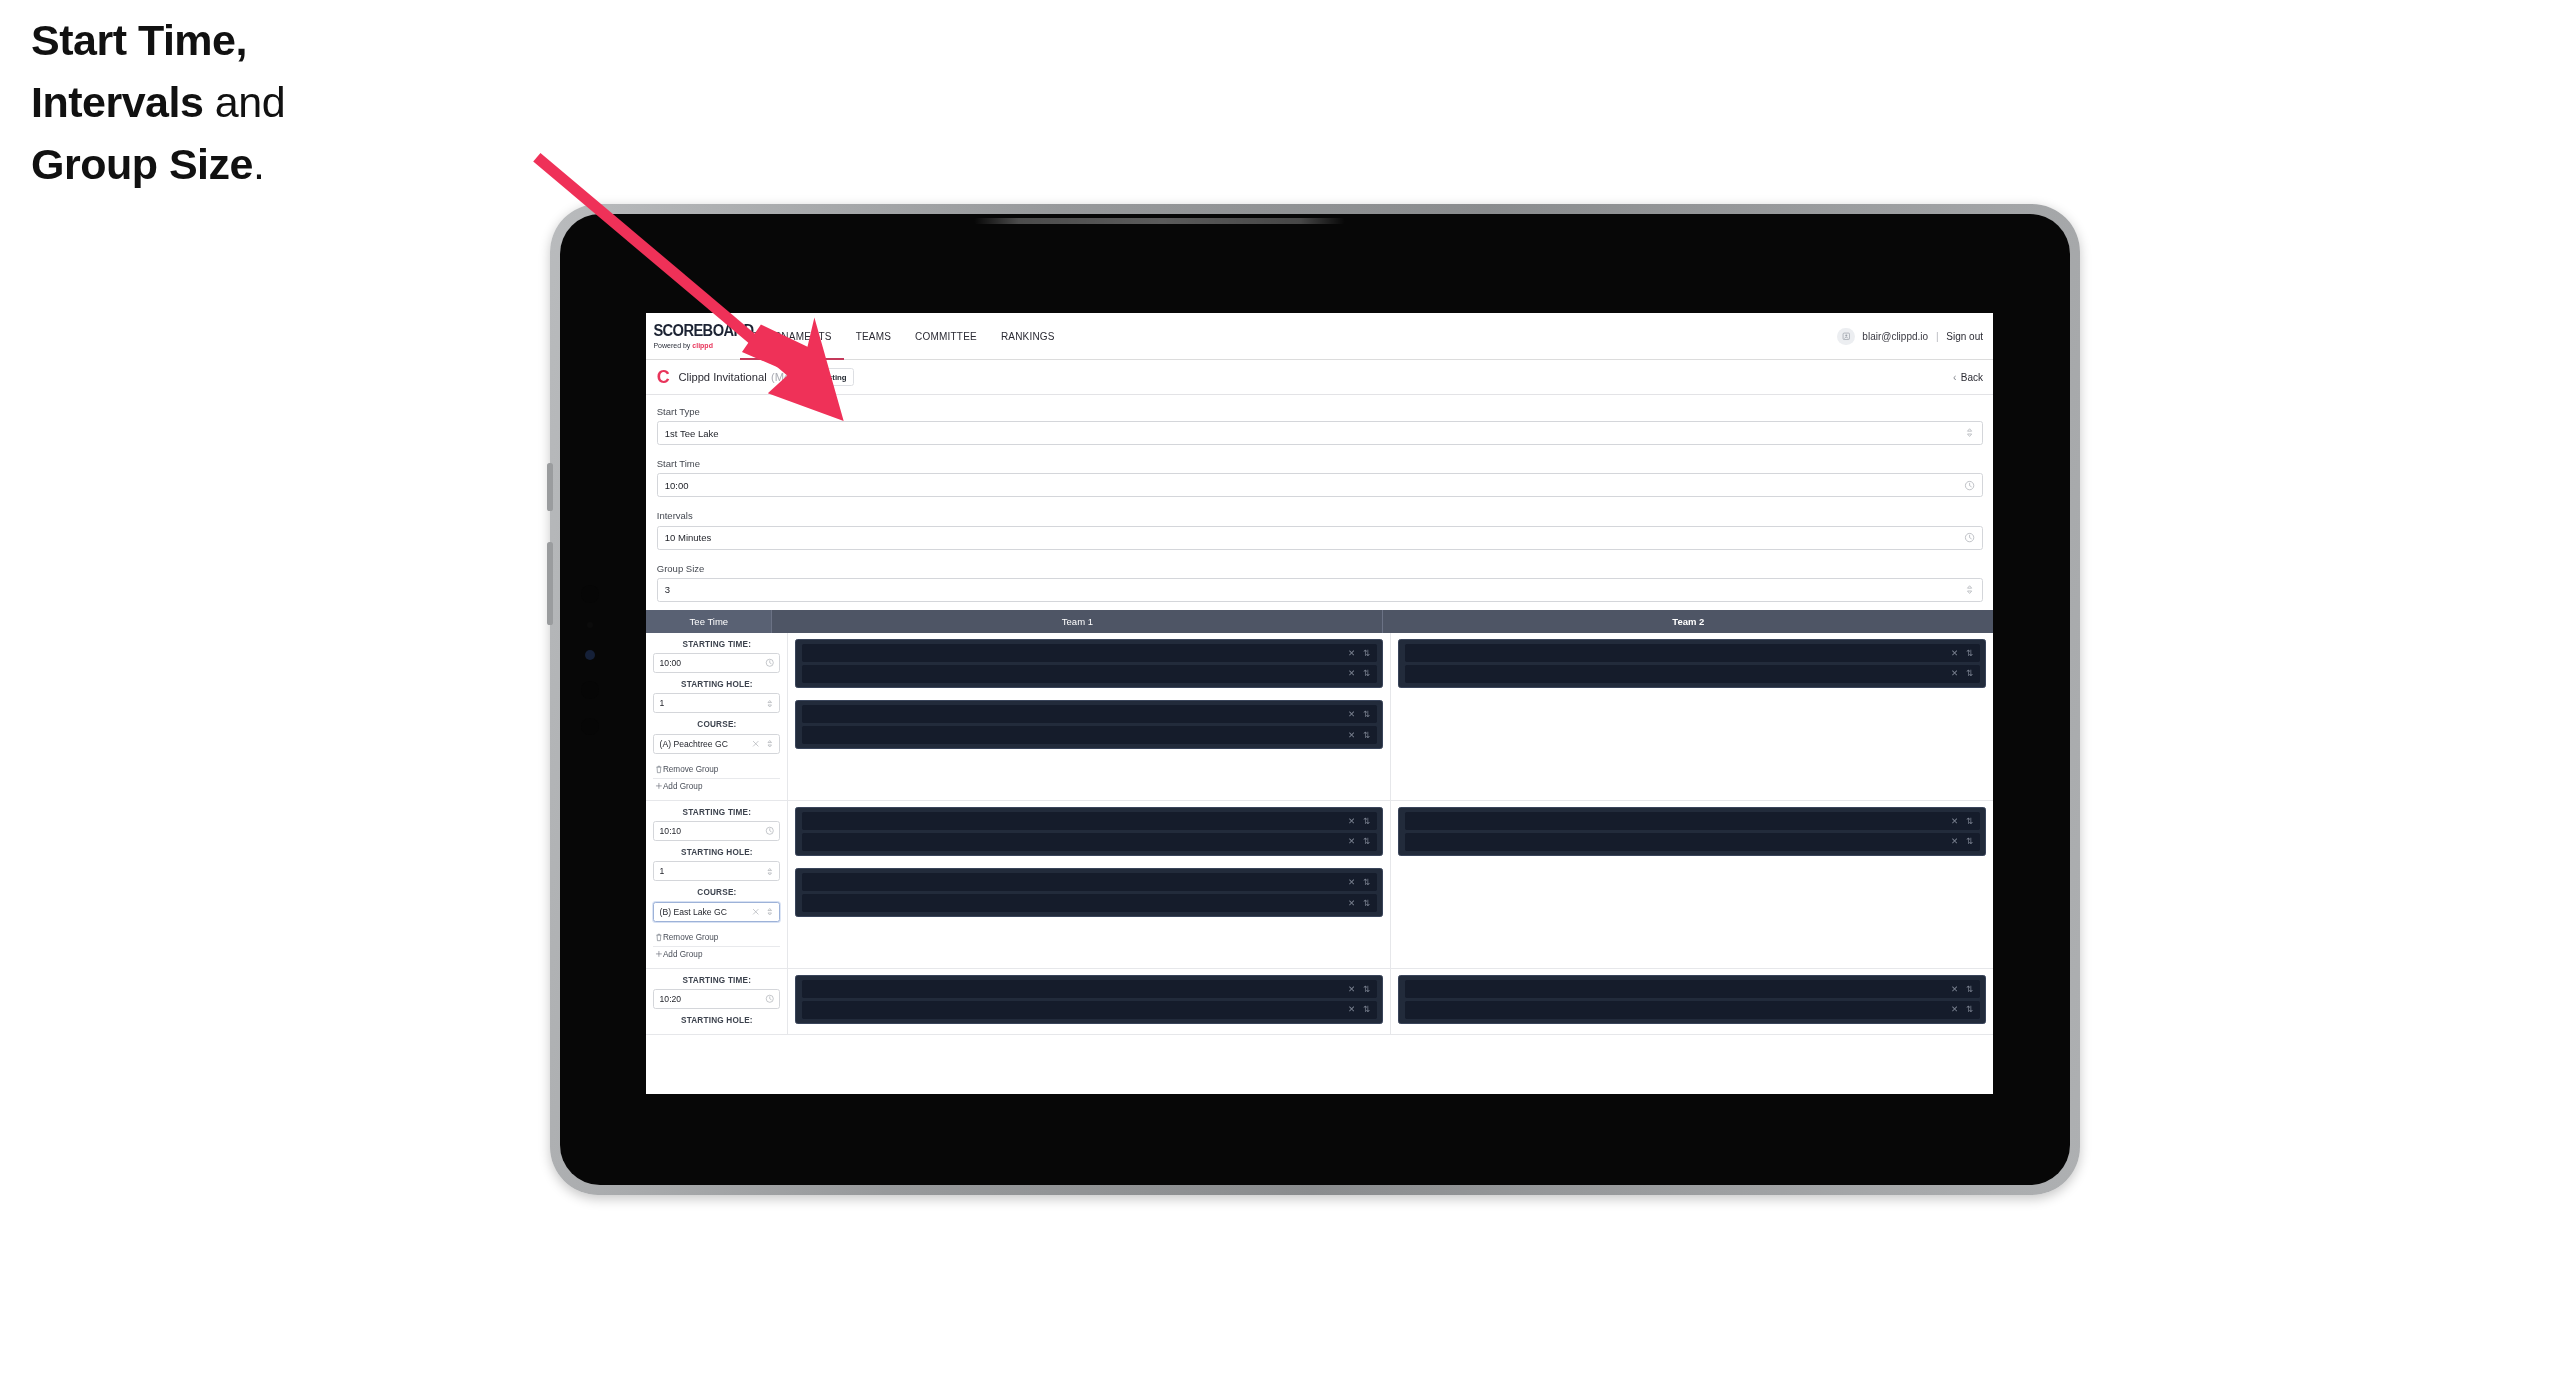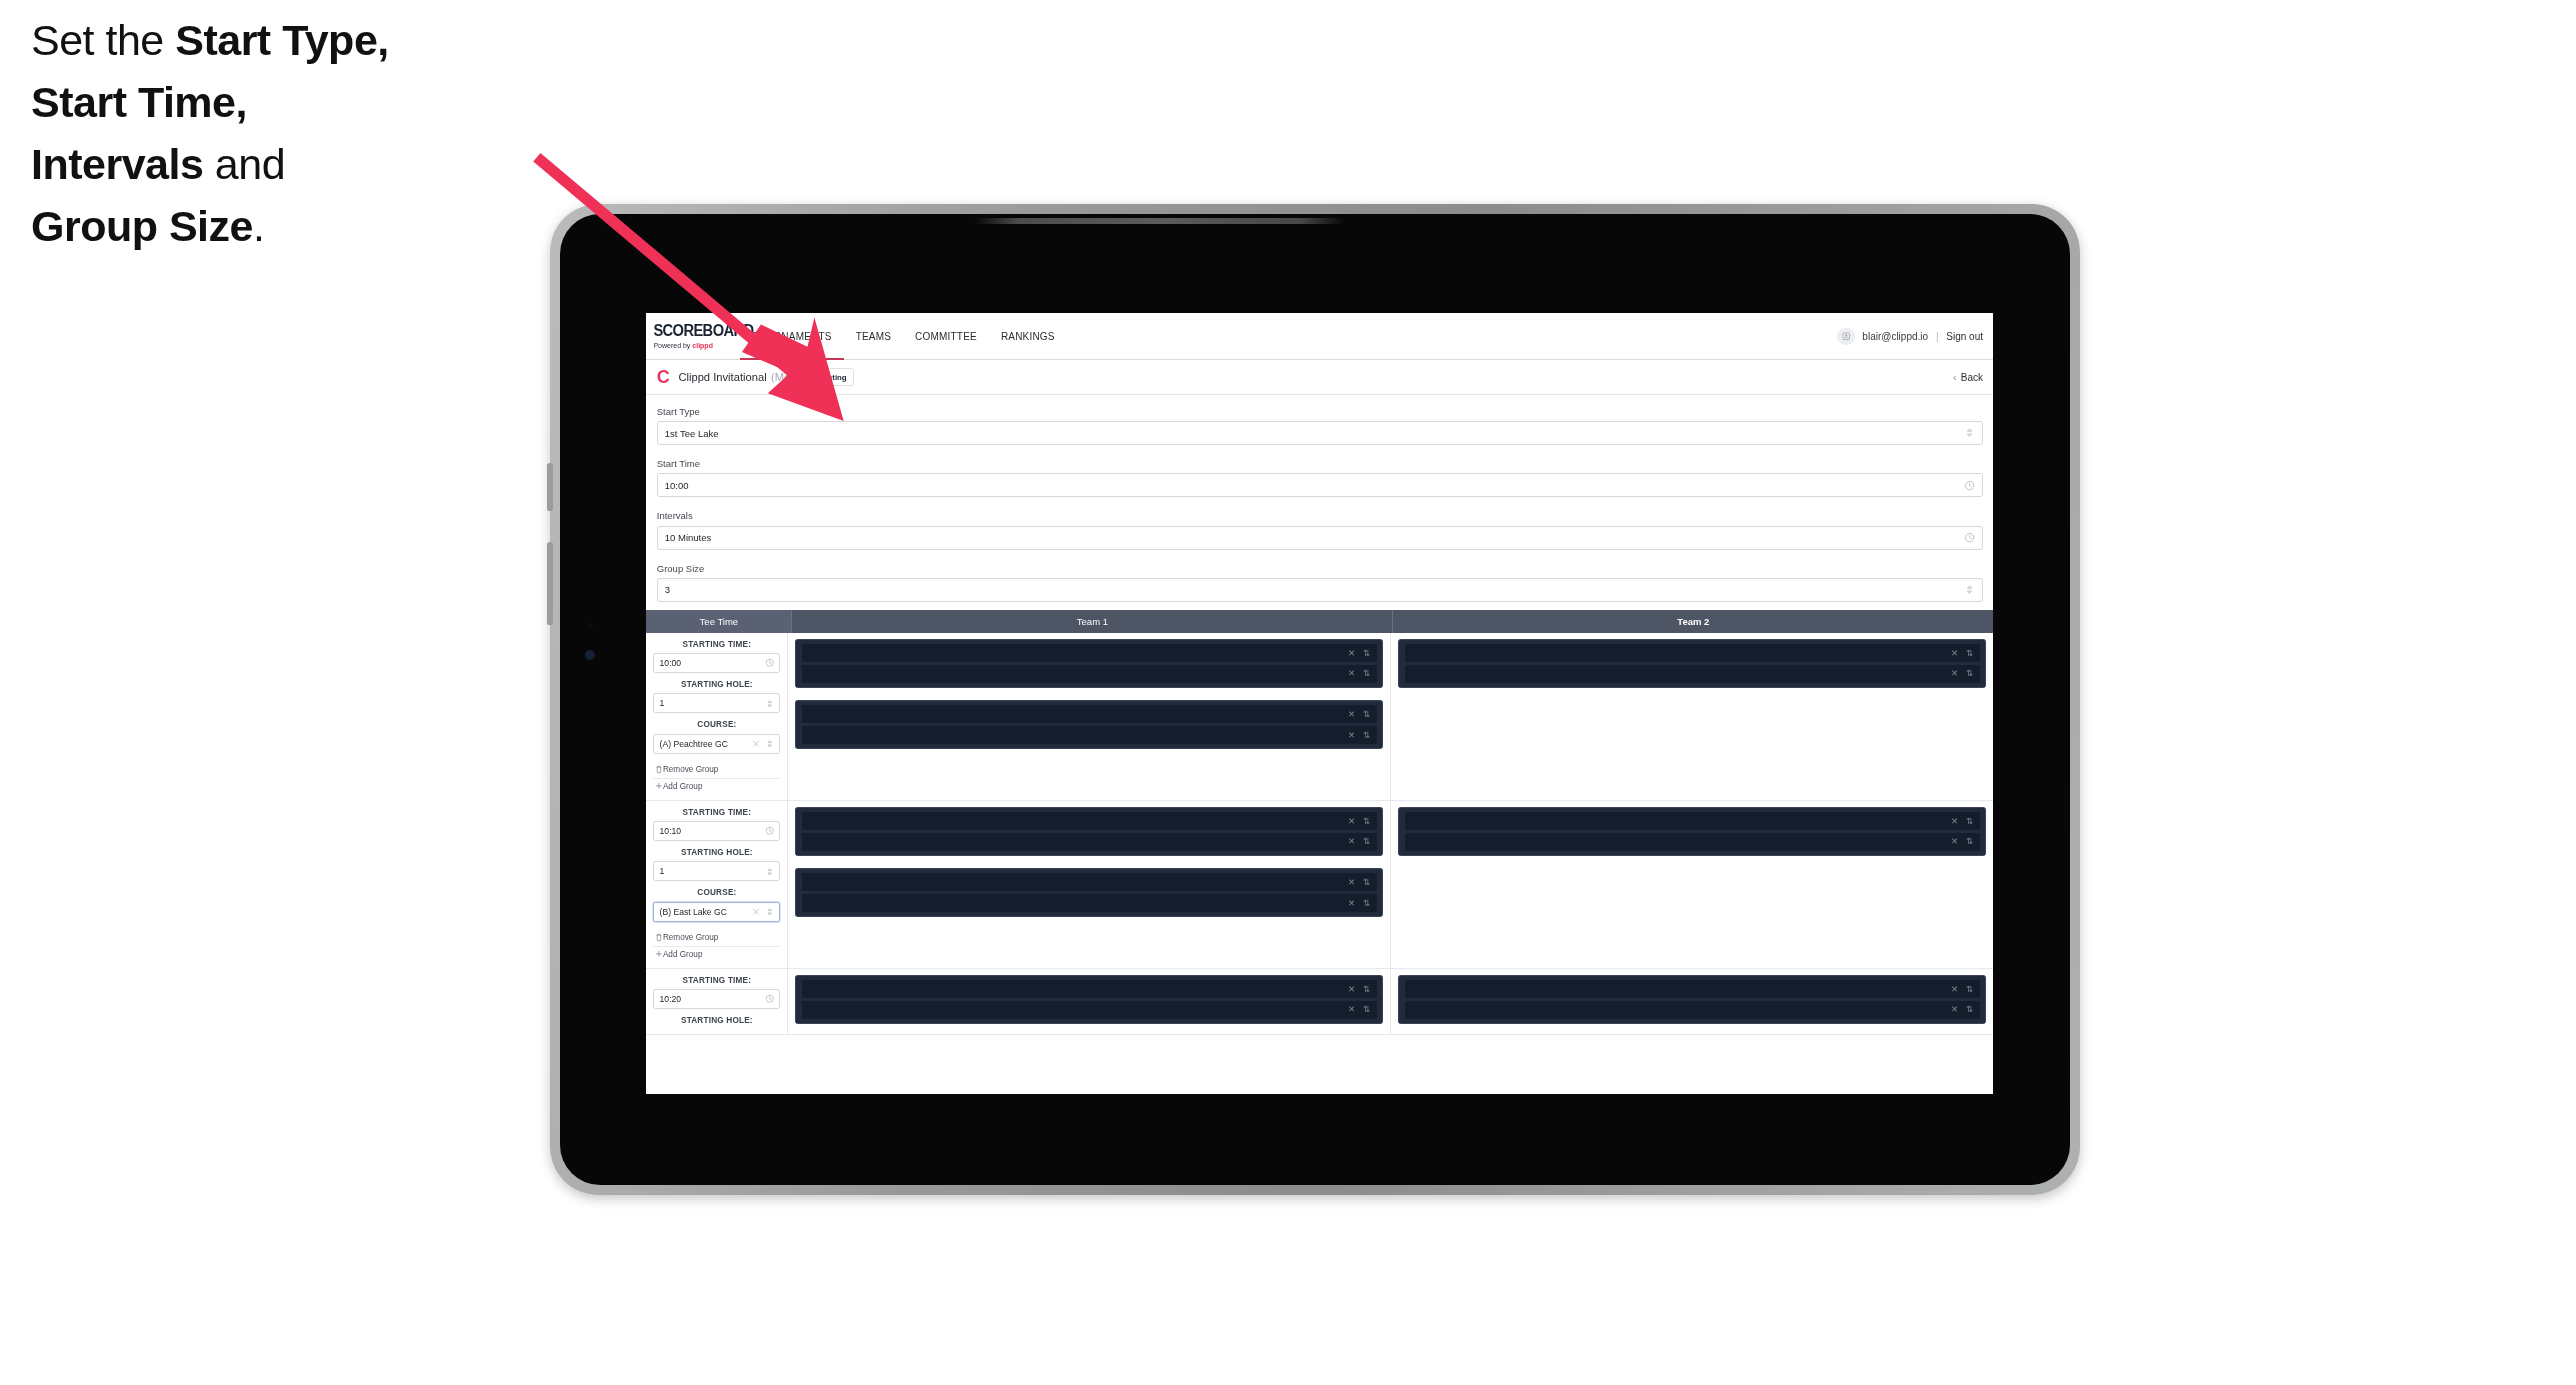--- a/index.html
+++ b/index.html
@@ -129,21 +129,21 @@
   .field-ctl {
     height: 24px; border: 0.9px solid #d4d6da; border-radius: 2.6px; background: #fff;
     display: flex; align-items: center; padding: 0 7px; font-size: 9.5px; color: #24262d;
   }
   .field-ctl .val { flex: 1; }
   .ic { width: 11.2px; height: 11.2px; opacity: .62; display: block; }
 
   
   .tbl-head { display: flex; background: #4e5565; color: #fff; height: 23px; }
   .th { display: flex; align-items: center; justify-content: center; font-size: 9.5px; }
-  .th.tee { width: 146px; background: #596173; border-right: 0.9px solid #6b7285; }
+  .th.tee { width: 126px; background: #596173; border-right: 0.9px solid #6b7285; }
   .th.t1 { flex: 1; border-right: 0.9px solid #6b7285; }
   .th.t2 { flex: 1; font-weight: bold; }
 
   .tbl-body { position: relative; height: 601px; overflow: hidden; background: #fff; }
 
   .grp-row { display: flex; border-bottom: 0.9px solid #e6e7ea; }
   .tee-cell {
     width: 142px; border-right: 0.9px solid #e6e7ea;
     padding: 7px 7px 5.2px 7px; display: flex; flex-direction: column; align-items: center;
   }
@@ -191,23 +191,20 @@
   .btn-dark { background: #1d1d22; color: #fff; }
   .btn-plain { background: transparent; color: #2c2c34; }
   .btn-save { background: #ef3d62; color: #fff; padding: 7px 15.5px; }
 </style>
 </head>
 <body>
 
 <div id="root">
 
   <div class="caption">
-    <span class="ln">
-      <span class="lite">Set the </span><b>Start Type,</b>
-    </span>
     <span class="ln">
       <b>Start Time,</b>
     </span>
     <span class="ln">
       <b>Intervals</b><span class="lite"> and</span>
     </span>
     <span class="ln">
       <b>Group Size</b><span class="lite">.</span>
     </span>
   </div>

